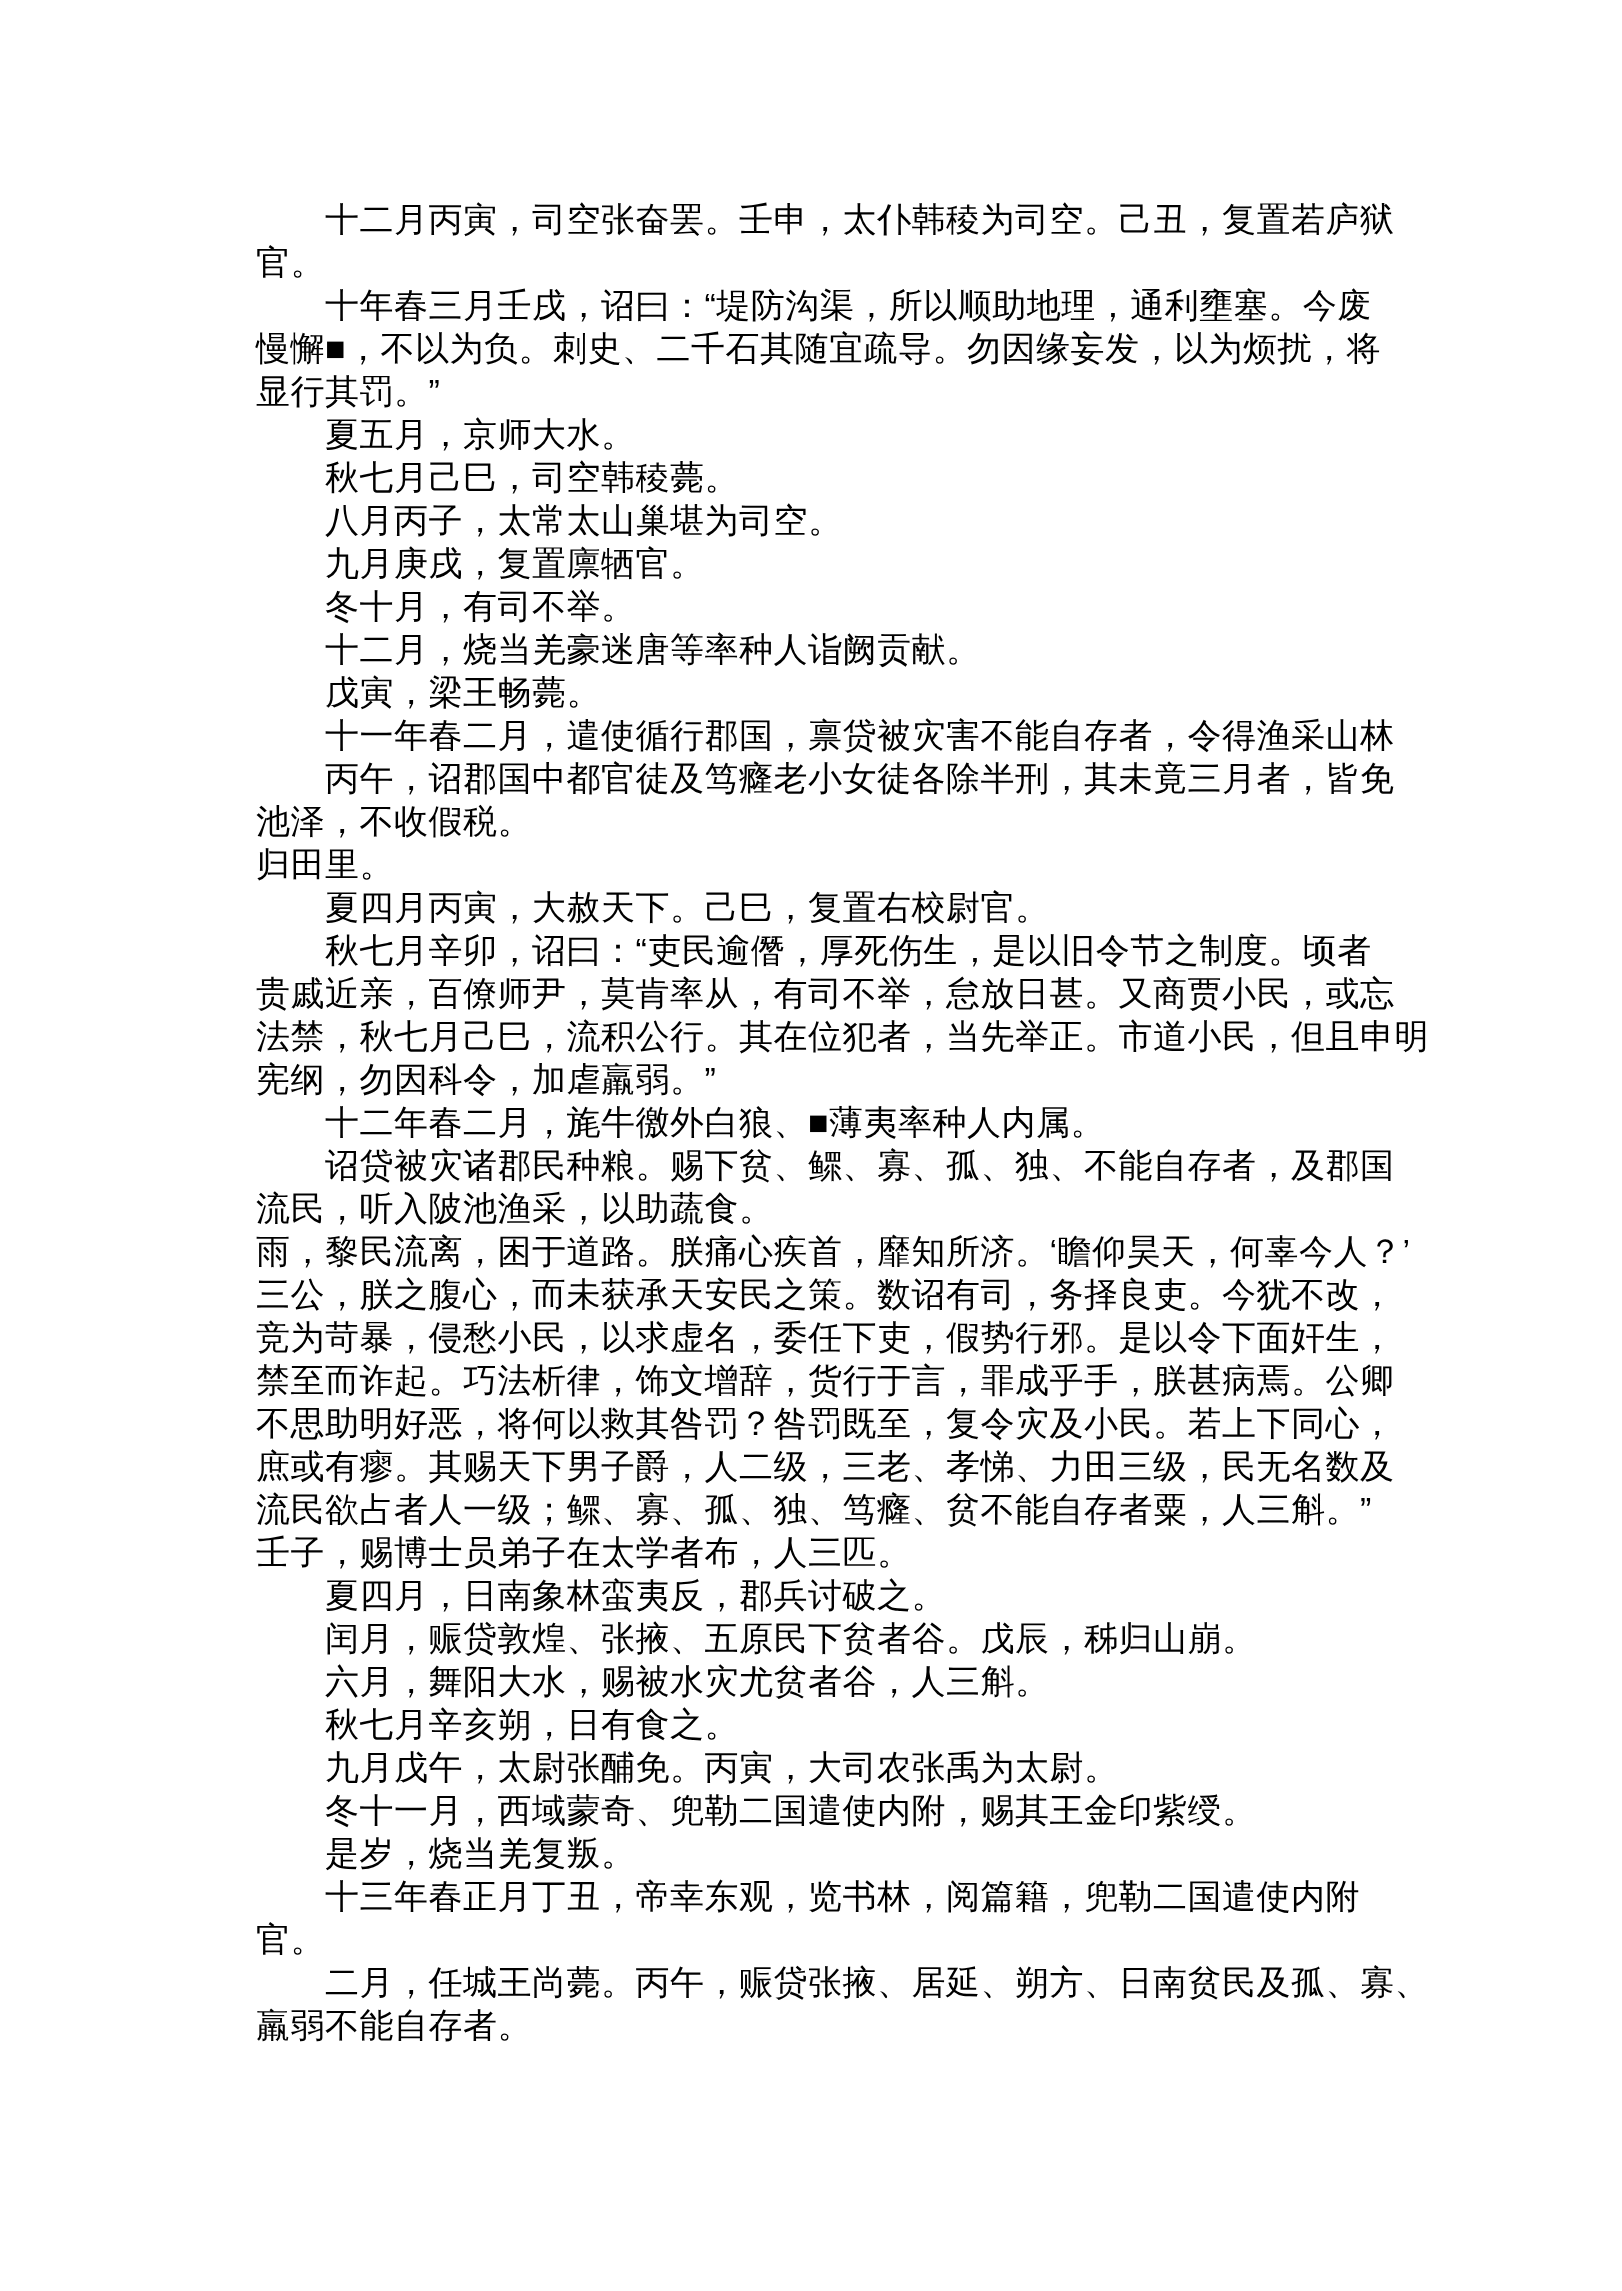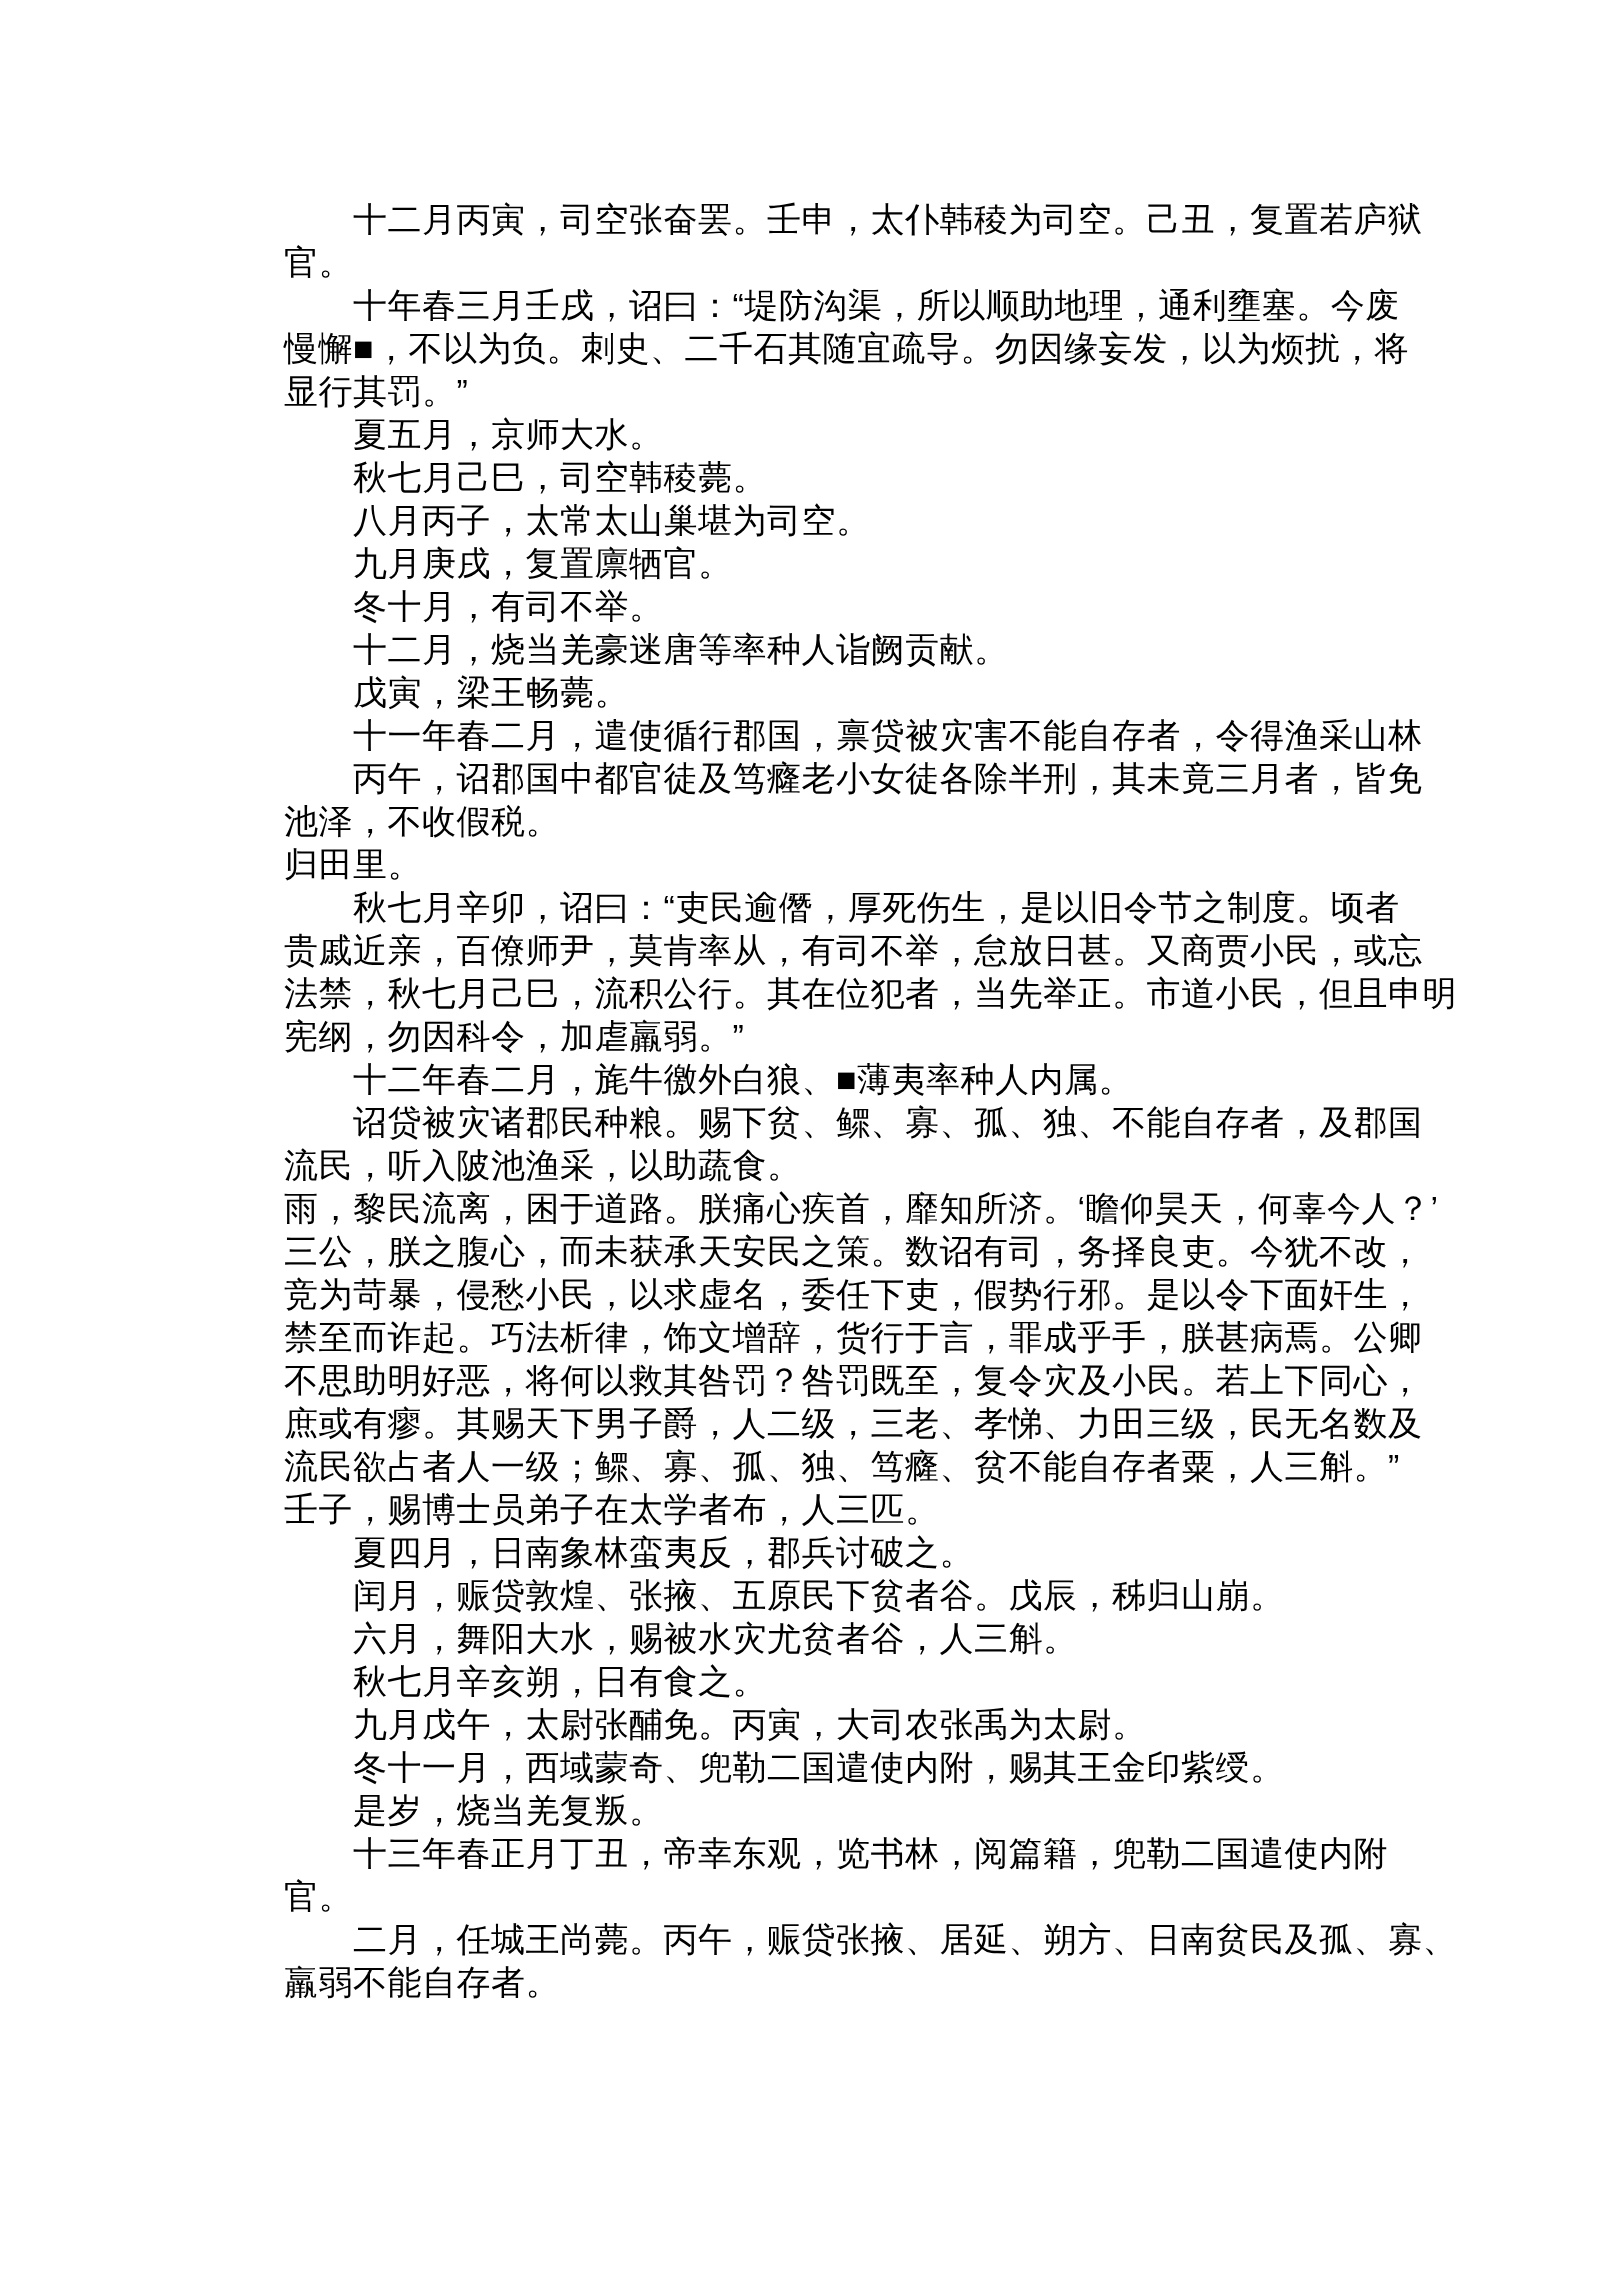--- a/index.html
+++ b/index.html
@@ -17,21 +17,21 @@
     position: absolute;
     left: 0;
     top: 0;
     width: 1622px;
     height: 2292px;
     background: #ffffff;
     overflow: hidden;
   }
   .text-block {
     position: absolute;
-    left: 284px;
+    left: 256px;
     top: 198px;
     width: 1152px;
     color: #000000;
   }
   .line {
     font-size: 34px;
     line-height: 43px;
     white-space: nowrap;
     font-weight: 500;
     letter-spacing: 0.5px;
@@ -54,20 +54,21 @@
       <div class="line indent">秋七月己巳，司空韩稜薨。</div>
       <div class="line indent">八月丙子，太常太山巢堪为司空。</div>
       <div class="line indent">九月庚戌，复置廪牺官。</div>
       <div class="line indent">冬十月，有司不举。</div>
       <div class="line indent">十二月，烧当羌豪迷唐等率种人诣阙贡献。</div>
       <div class="line indent">戊寅，梁王畅薨。</div>
       <div class="line indent">十一年春二月，遣使循行郡国，禀贷被灾害不能自存者，令得渔采山林</div>
       <div class="line indent">丙午，诏郡国中都官徒及笃癃老小女徒各除半刑，其未竟三月者，皆免</div>
       <div class="line">池泽，不收假税。</div>
       <div class="line">归田里。</div>
+      <div class="line indent">夏四月丙寅，大赦天下。己巳，复置右校尉官。</div>
       <div class="line indent">秋七月辛卯，诏曰：“吏民逾僭，厚死伤生，是以旧令节之制度。顷者</div>
       <div class="line">贵戚近亲，百僚师尹，莫肯率从，有司不举，怠放日甚。又商贾小民，或忘</div>
       <div class="line">法禁，秋七月己巳，流积公行。其在位犯者，当先举正。市道小民，但且申明</div>
       <div class="line">宪纲，勿因科令，加虐羸弱。”</div>
       <div class="line indent">十二年春二月，旄牛徼外白狼、■薄夷率种人内属。</div>
       <div class="line indent">诏贷被灾诸郡民种粮。赐下贫、鳏、寡、孤、独、不能自存者，及郡国</div>
       <div class="line">流民，听入陂池渔采，以助蔬食。</div>
       <div class="line">雨，黎民流离，困于道路。朕痛心疾首，靡知所济。‘瞻仰昊天，何辜今人？’</div>
       <div class="line">三公，朕之腹心，而未获承天安民之策。数诏有司，务择良吏。今犹不改，</div>
       <div class="line">竞为苛暴，侵愁小民，以求虚名，委任下吏，假势行邪。是以令下面奸生，</div>

